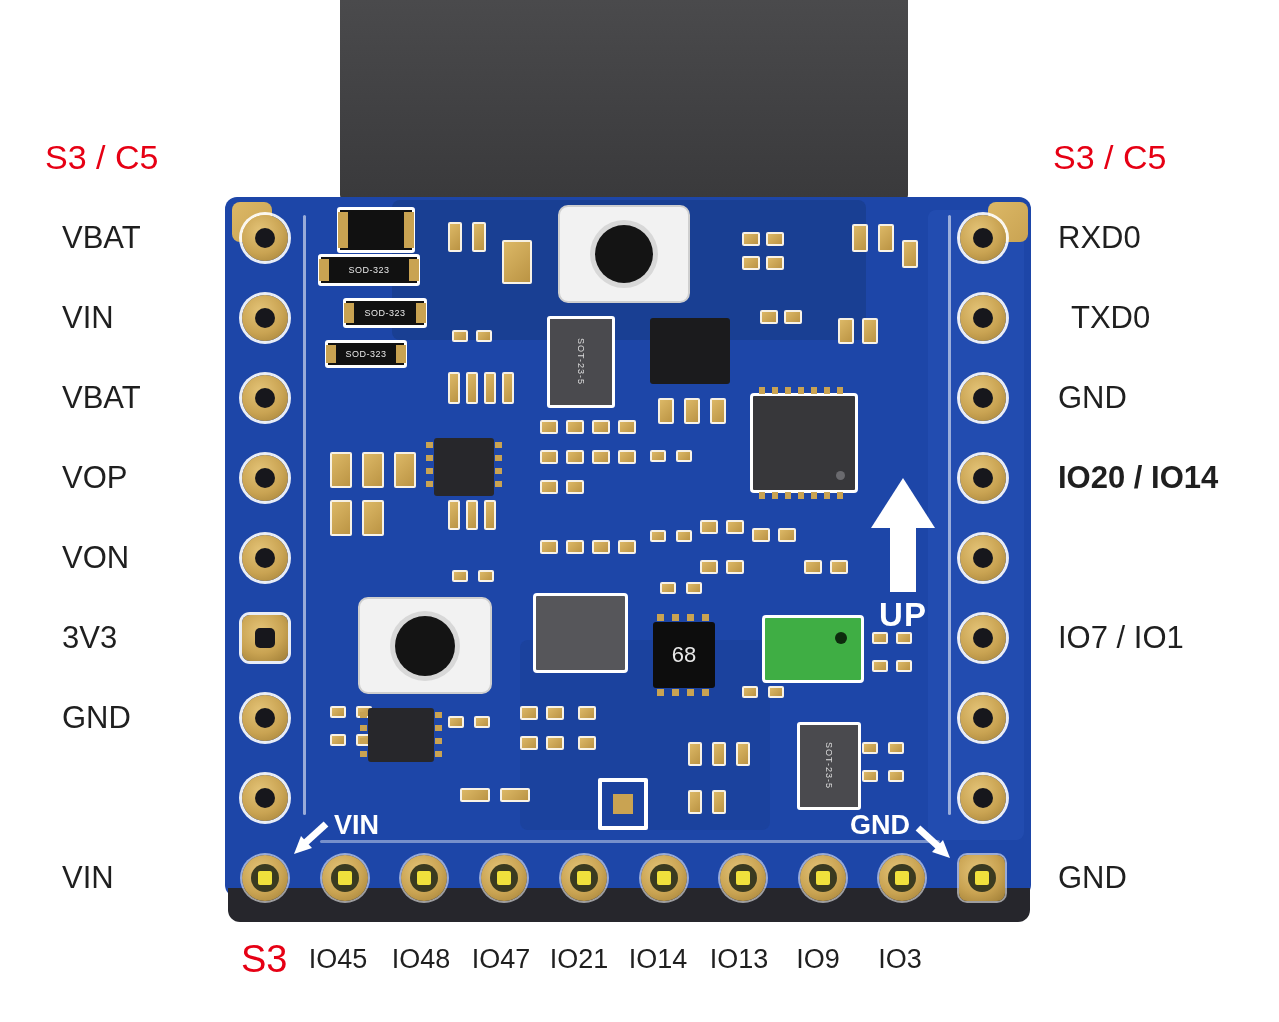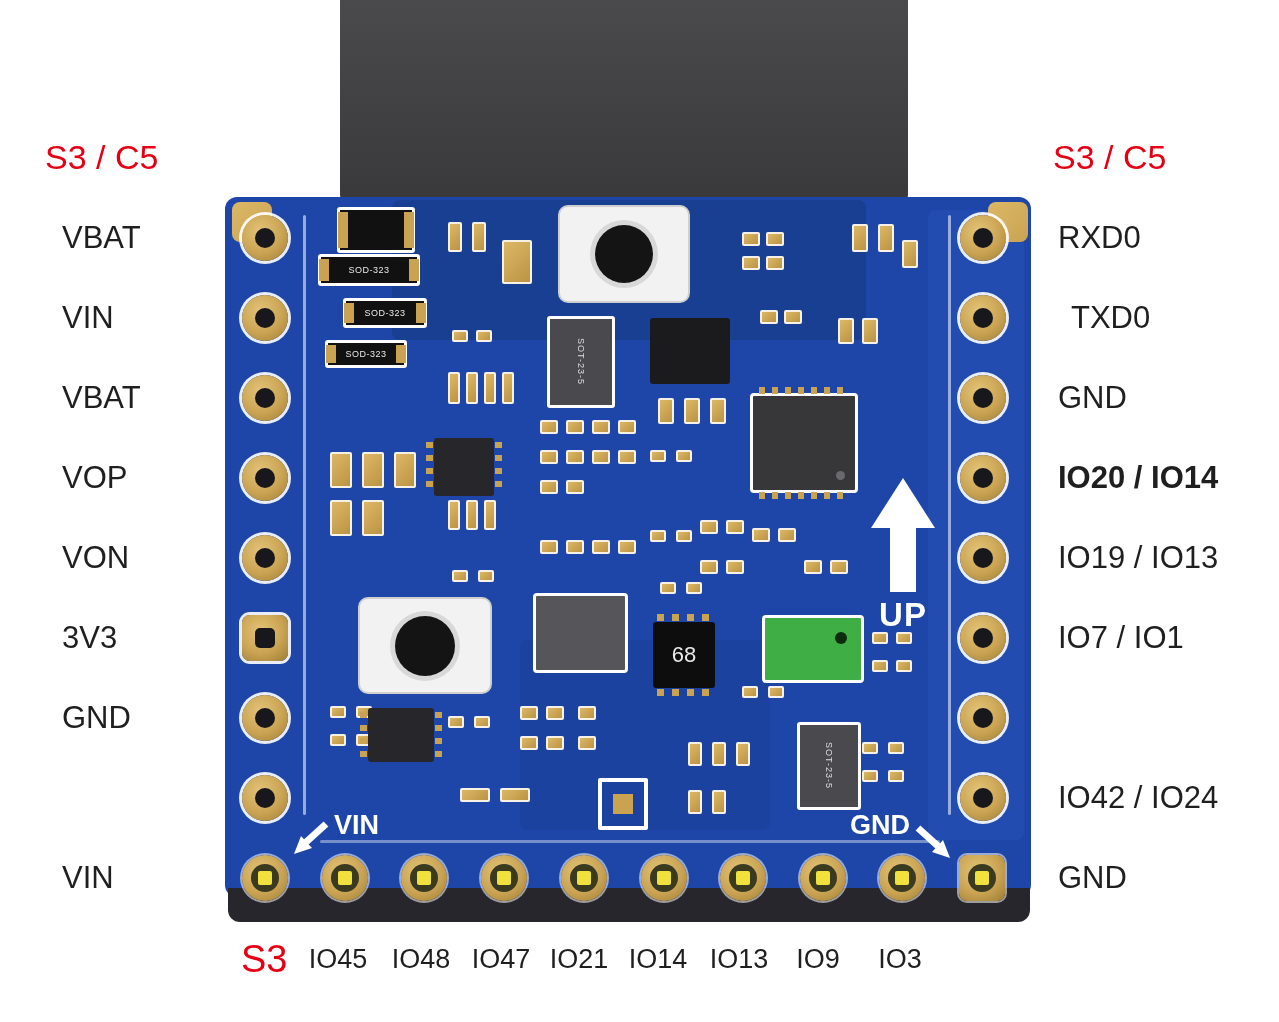--- a/index.html
+++ b/index.html
@@ -117,23 +117,21 @@
   <div class="pin-label" style="left:62px;top:458px;">VOP</div>
   <div class="pin-label" style="left:62px;top:538px;">VON</div>
   <div class="pin-label" style="left:62px;top:618px;">3V3</div>
   <div class="pin-label" style="left:62px;top:698px;">GND</div>
   <div class="pin-label" style="left:62px;top:858px;">VIN</div>
 
   <div class="pin-label right" style="top:218px;">RXD0</div>
   <div class="pin-label right" style="top:298px;margin-left:13px;">TXD0</div>
   <div class="pin-label right" style="top:378px;">GND</div>
   <div class="pin-label right" style="top:458px;font-weight:bold;">IO20 / IO14</div>
-  <div class="pin-label right" style="top:538px;">IO19 / IO13</div>
   <div class="pin-label right" style="top:618px;">IO7 / IO1</div>
-  <div class="pin-label right" style="top:778px;">IO42 / IO24</div>
   <div class="pin-label right" style="top:858px;">GND</div>
 
   <div class="bottom-prefix">S3</div>
   <div class="bottom-label" style="left:338px;">IO45</div>
   <div class="bottom-label" style="left:421px;">IO48</div>
   <div class="bottom-label" style="left:501px;">IO47</div>
   <div class="bottom-label" style="left:579px;">IO21</div>
   <div class="bottom-label" style="left:658px;">IO14</div>
   <div class="bottom-label" style="left:739px;">IO13</div>
   <div class="bottom-label" style="left:818px;">IO9</div>

